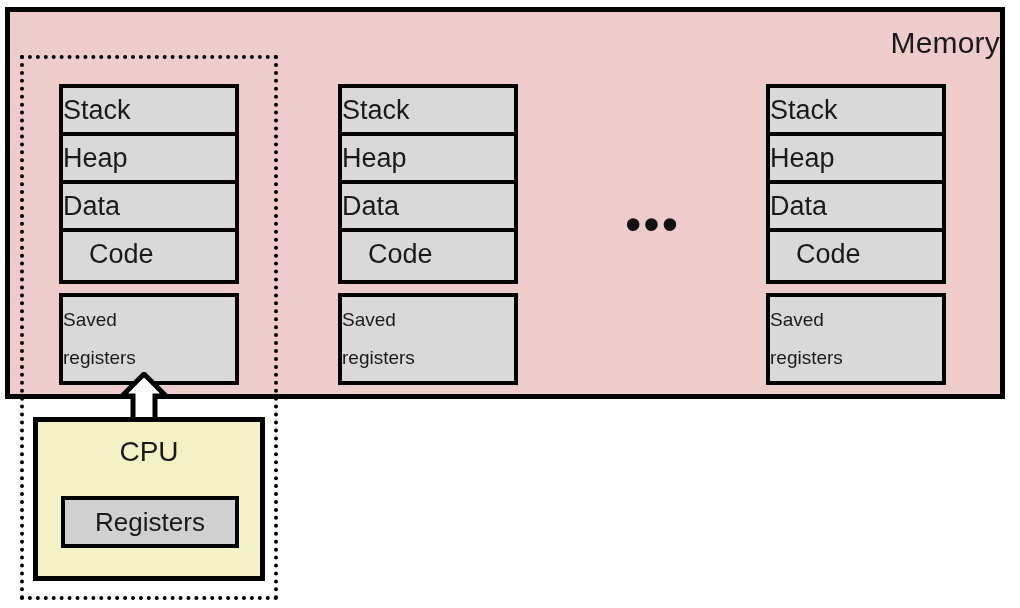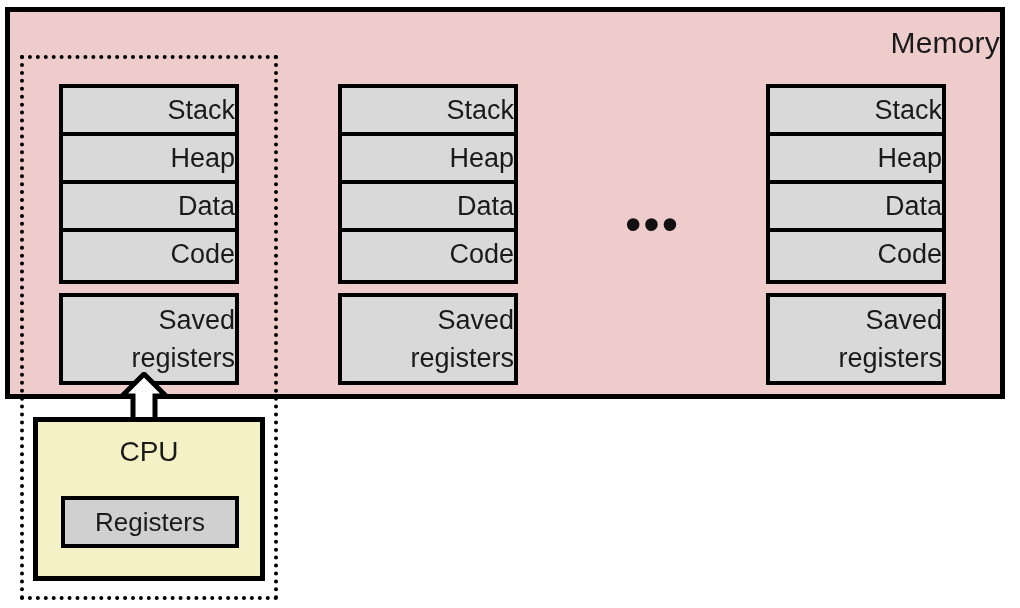--- a/index.html
+++ b/index.html
@@ -55,43 +55,44 @@
 
   .segment-stack {
     box-sizing: border-box;
     border: 4px solid #000000;
     background: #d9d9d9;
   }
   .segment-row {
     box-sizing: border-box;
     height: 48px;
     line-height: 44px;
-    text-align: right;
+    text-align: left;
     font-size: 27px;
     color: #1a1a1a;
     background: #d9d9d9;
     border-bottom: 4px solid #000000;
     overflow: hidden;
   }
   .segment-row:last-child {
     border-bottom: none;
+    padding-left: 26px;
   }
 
   .saved-registers-box {
     box-sizing: border-box;
     margin-top: 9px;
     height: 92px;
     border: 4px solid #000000;
     background: #d9d9d9;
     display: flex;
     flex-direction: column;
-    align-items: flex-end;
+    align-items: flex-start;
     justify-content: center;
     color: #1a1a1a;
-    font-size: 27px;
+    font-size: 19px;
     line-height: 38px;
     text-align: center;
   }
   .saved-registers-box span { display: block; }
 
   
   .ellipsis {
     position: absolute;
     left: 605px;
     top: 190px;

